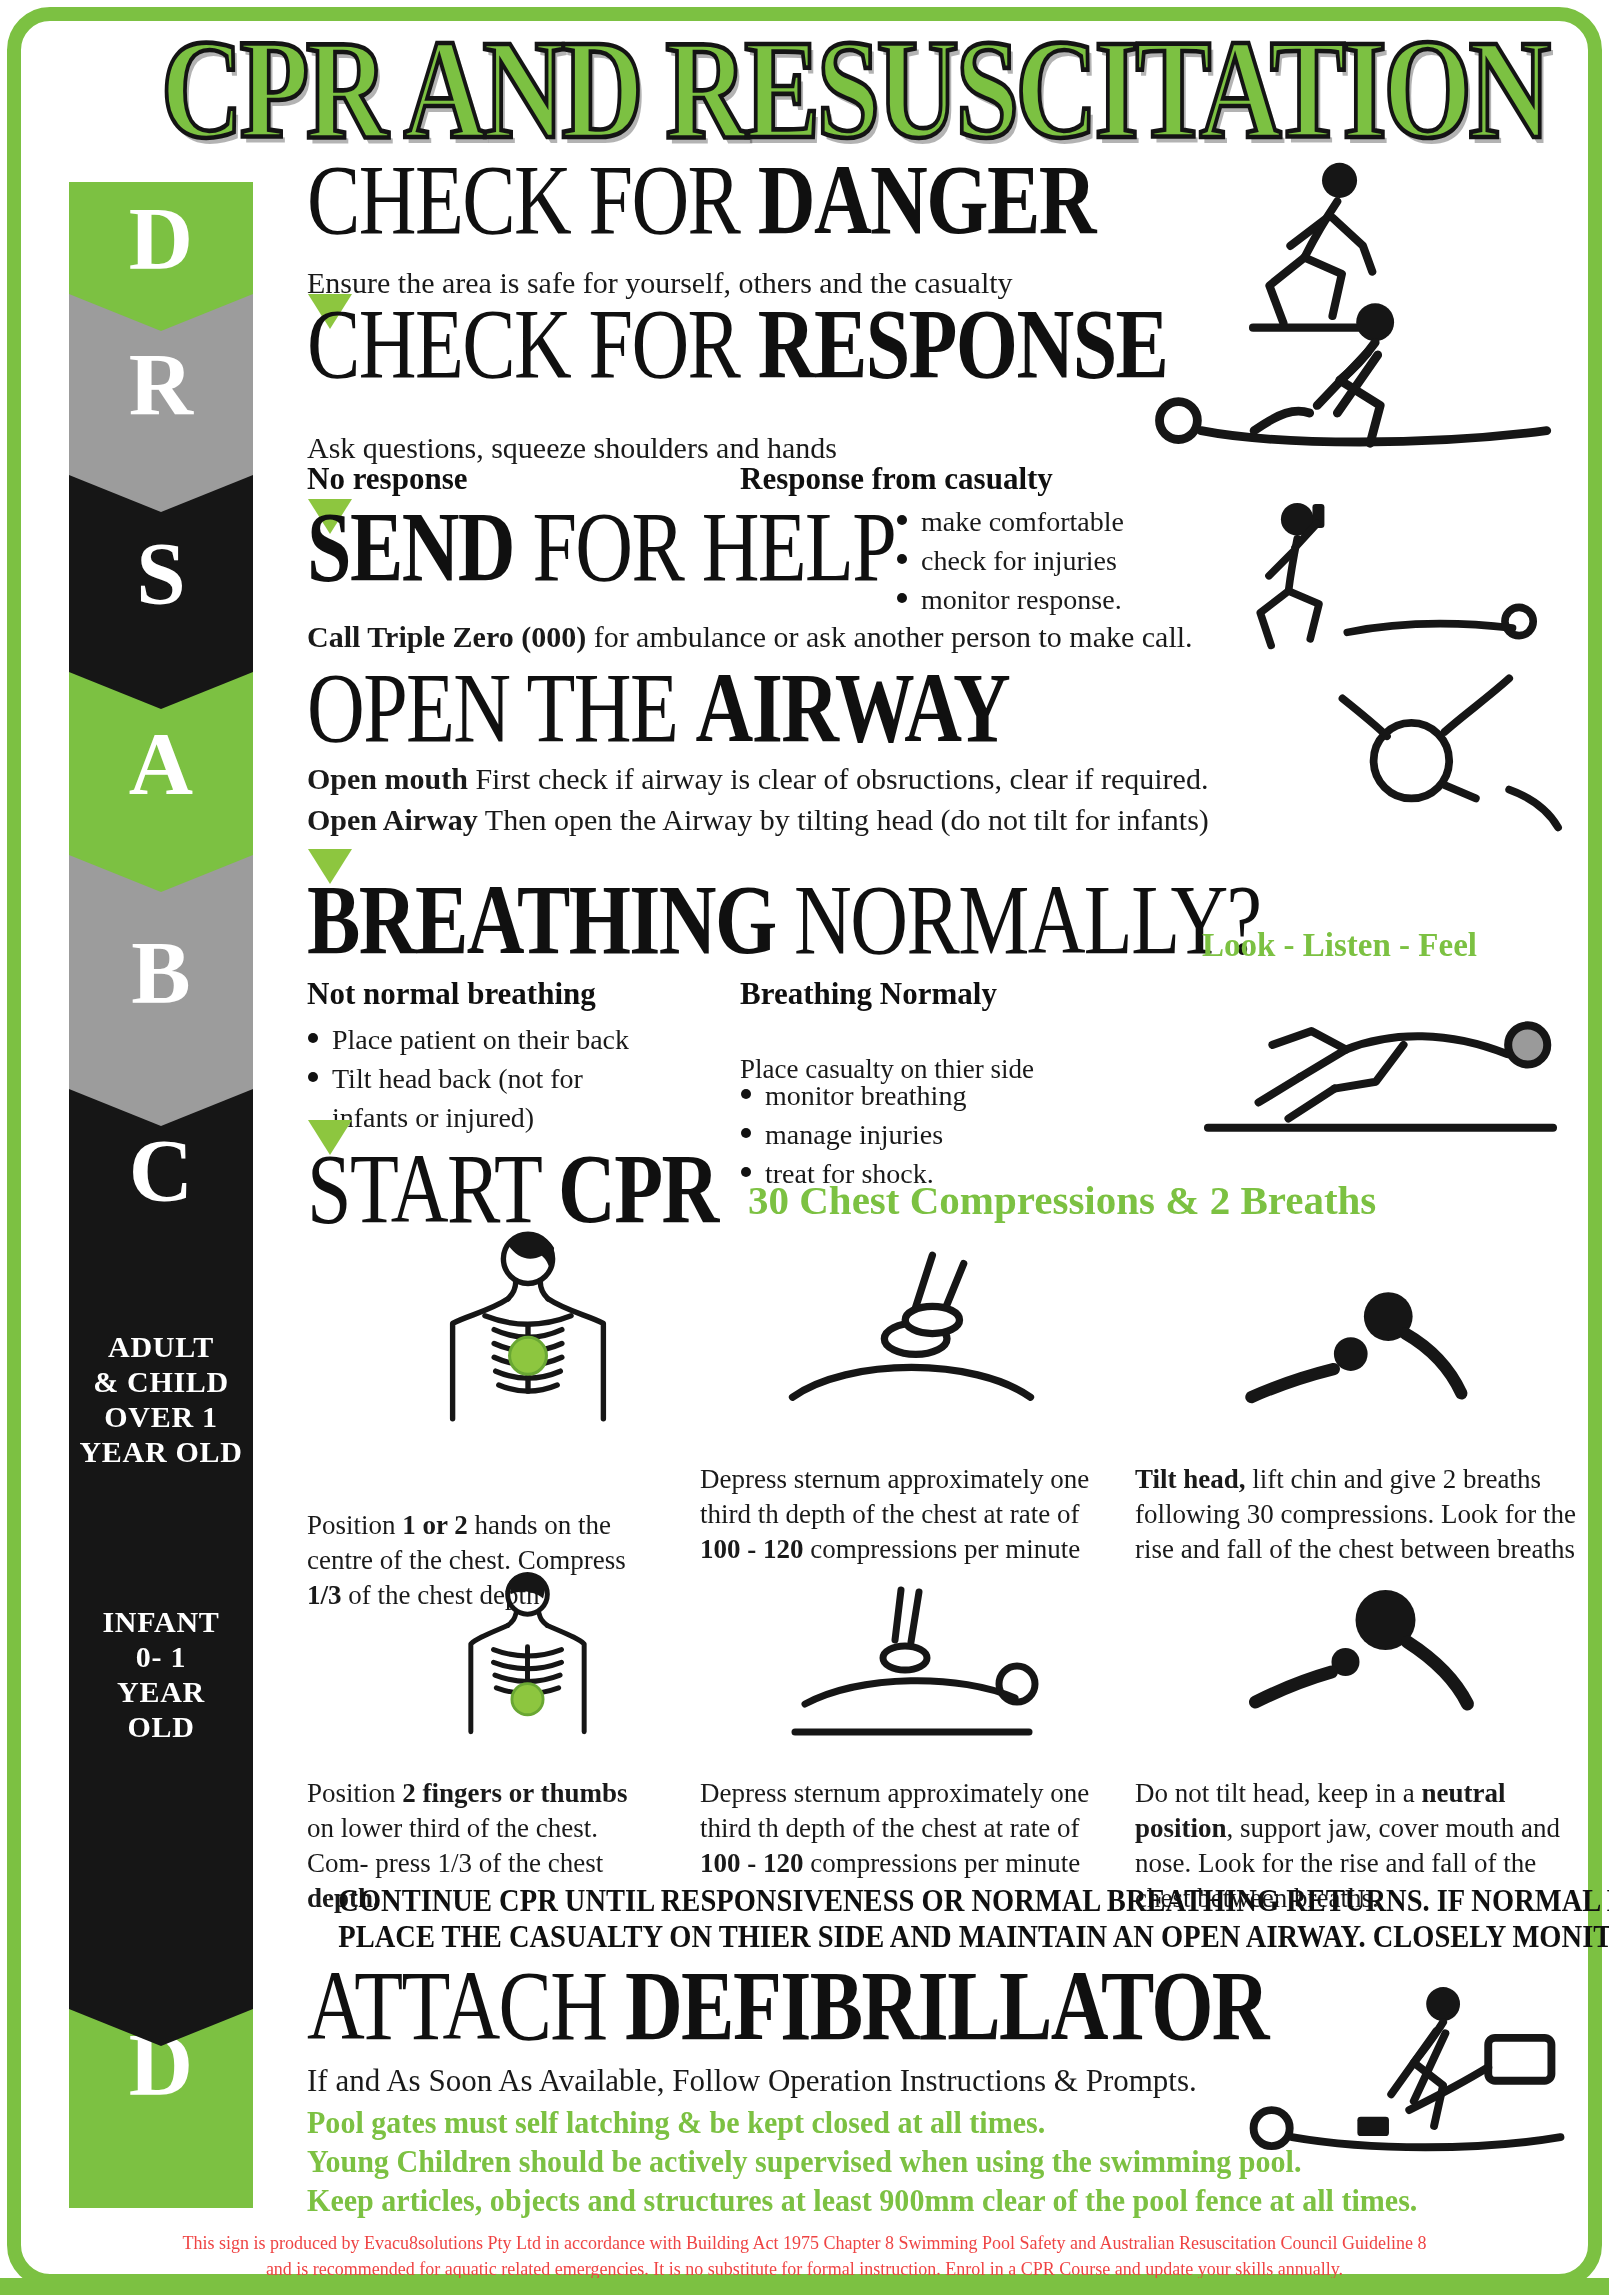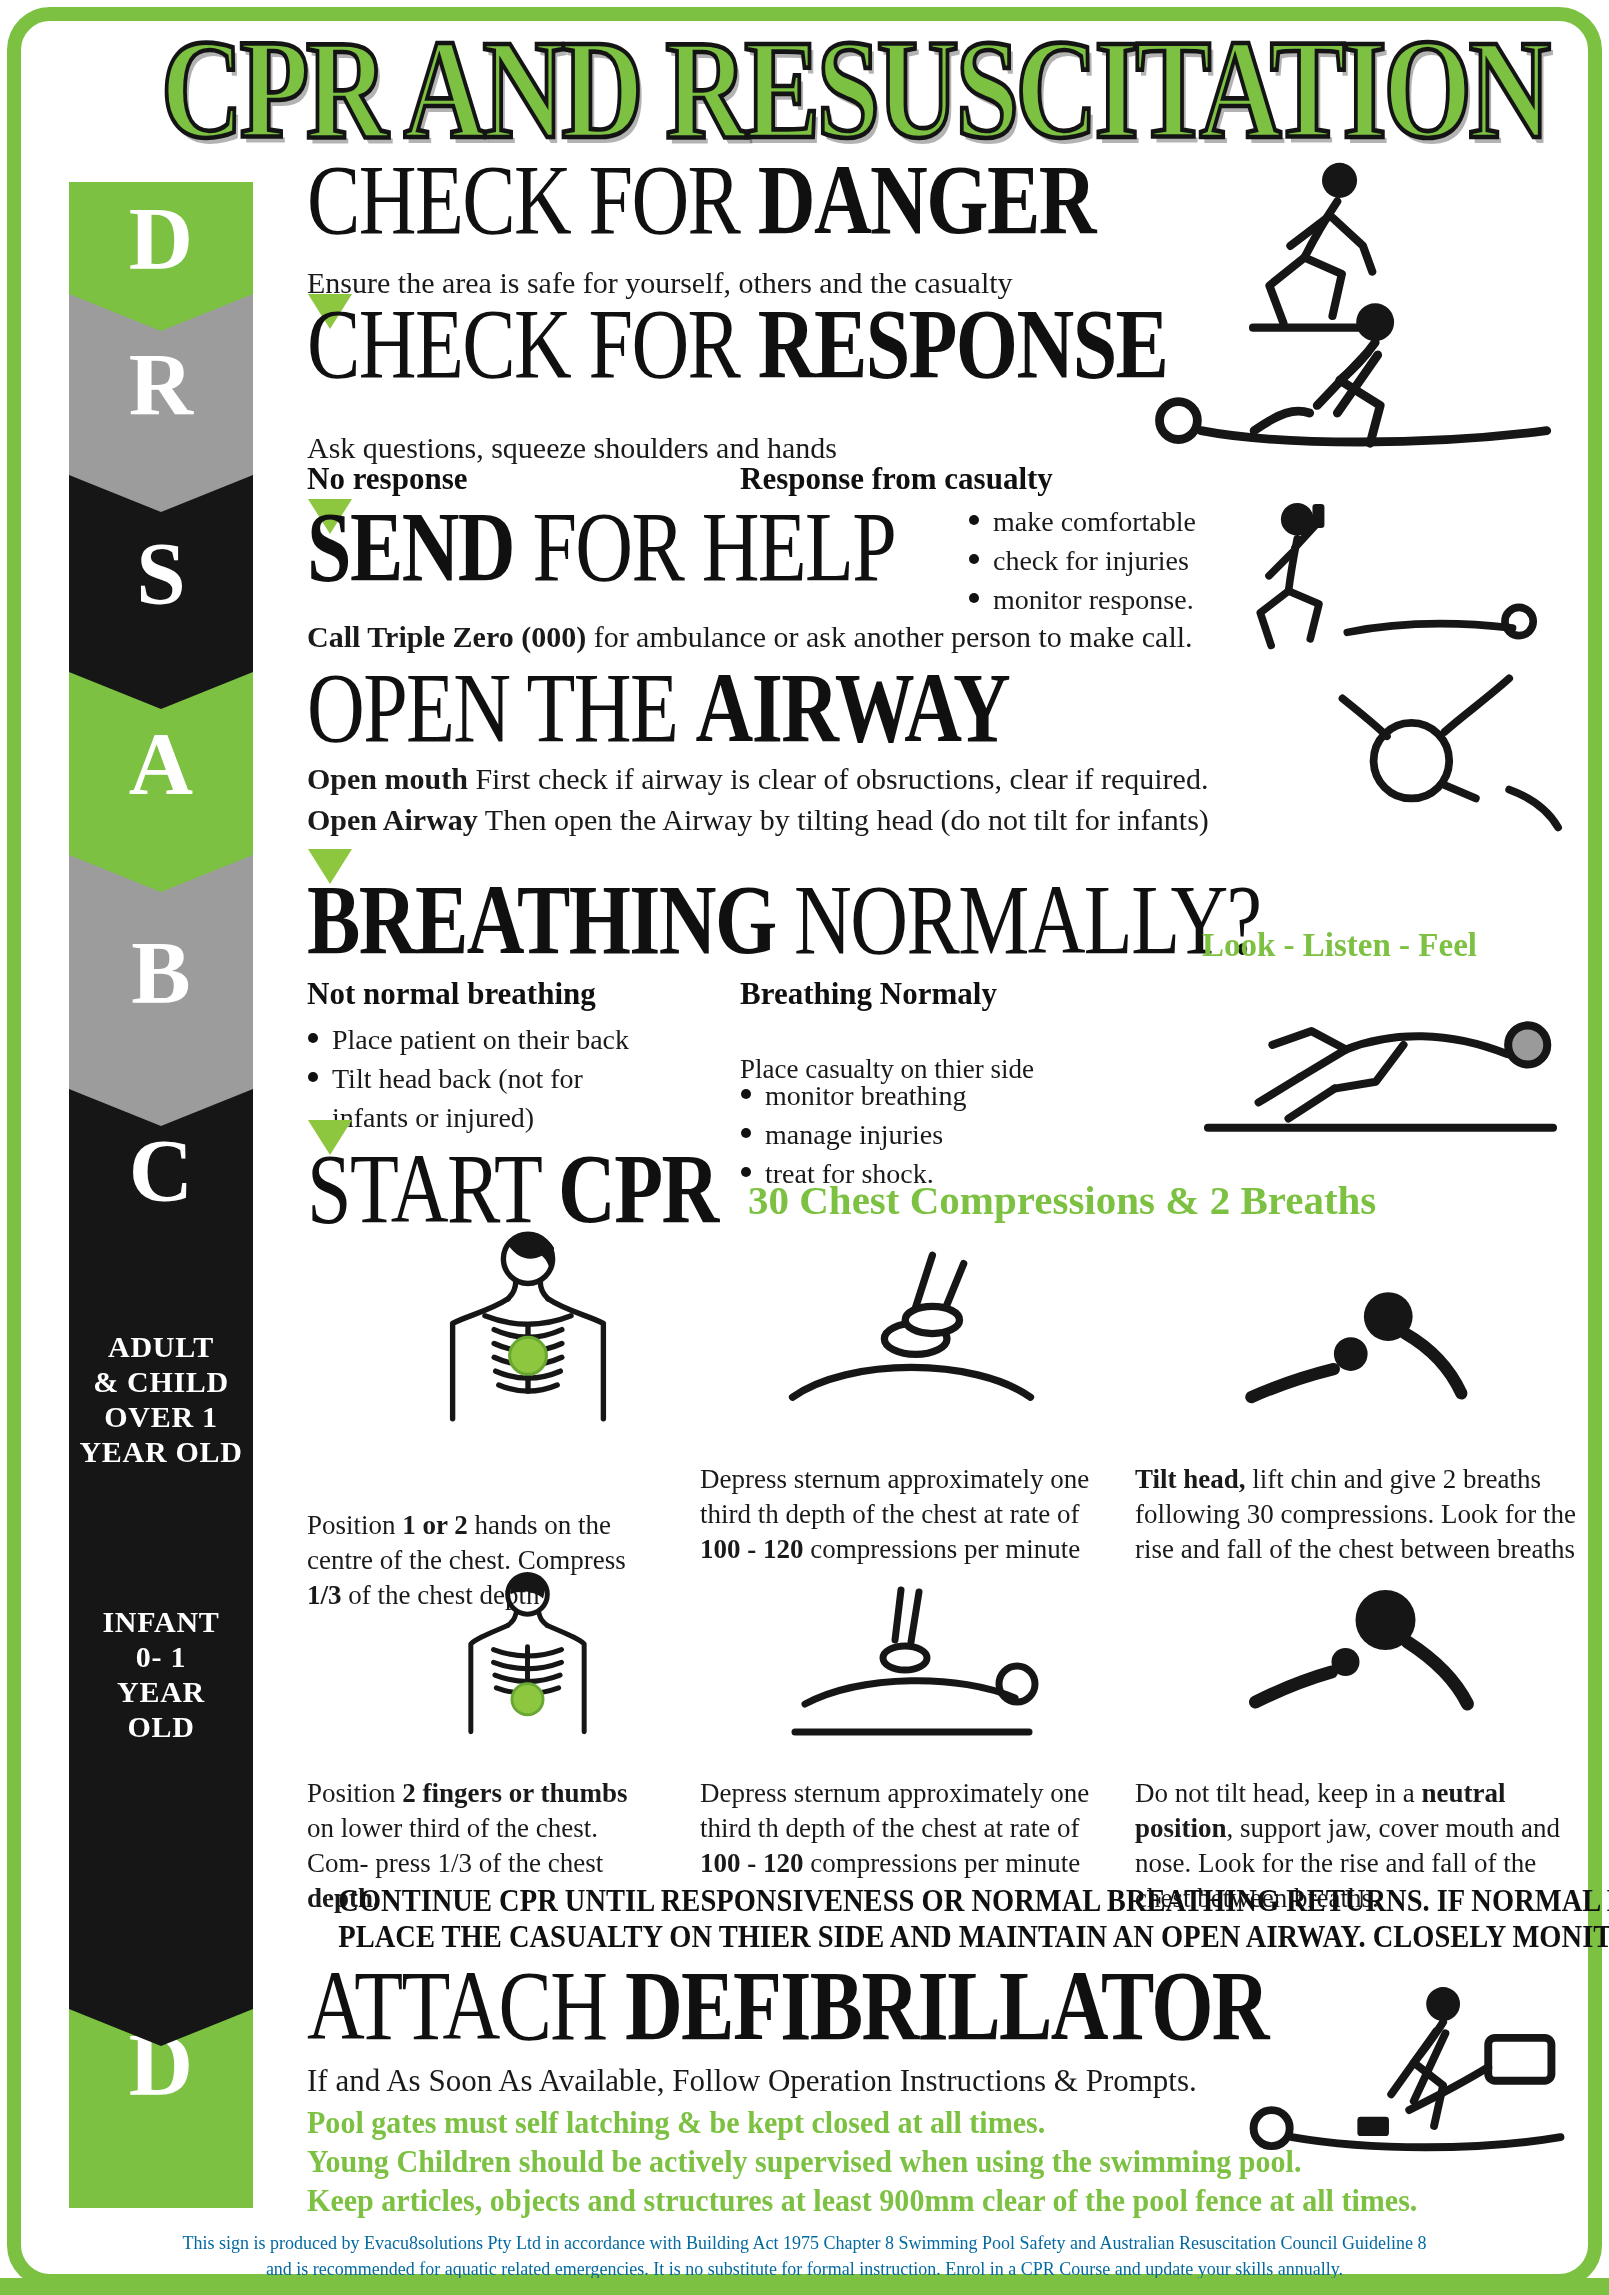--- a/index.html
+++ b/index.html
@@ -37,21 +37,21 @@
        border-top:35px solid #8dc63f;}
   .green{color:#7cc142;}
   .blist{list-style:none;margin:0;padding:0;font-size:28px;line-height:39px;color:#1a1a1a;}
   .blist li{position:relative;padding-left:25px;}
   .blist li::before{content:"";position:absolute;left:1.3px;top:13.4px;width:10px;height:10px;border-radius:50%;background:#111;}
   .bigline{font-size:33px;font-weight:700;}
   .continue{font-size:31px;font-weight:700;line-height:1.17;text-align:center;color:#101010;
             transform:scaleX(.92);transform-origin:50% 0;white-space:nowrap;}
   .poolline{font-size:31px;font-weight:700;line-height:39px;color:#7cc142;
             transform:scaleX(.97);transform-origin:0 0;white-space:nowrap;}
-  .footer{font-size:18px;line-height:26px;text-align:center;color:#0369a1;}
+  .footer{font-size:18px;line-height:26px;text-align:center;color:#ef4444;}
   
   svg .s{stroke:#161616;stroke-width:7;fill:none;stroke-linecap:round;stroke-linejoin:round;}
   svg .sw{stroke:#161616;stroke-width:13;fill:none;stroke-linecap:round;}
   svg .fill{fill:#161616;}
 </style>
 </head>
 <body>
 
 <div id="poster">
   <div class="frame"></div>
@@ -106,21 +106,21 @@
       <path class="s" d="M88 92 L120 106 L112 142"></path>
       <path class="s" d="M88 92 L58 116 L70 148"></path>
       <path class="s" d="M44 152 L152 152"></path>
     </svg>
 
     <div class="abs h" style="left:307px;top:294px"><span>CHECK FOR </span><span class="seg-b">RESPONSE</span></div>
     <div class="abs sub" style="left:307px;top:431px">Ask questions, squeeze shoulders and hands</div>
     <div class="abs lbl" style="left:307px;top:461px">No response</div>
     <div class="abs tri" style="left:308px;top:499px"></div>
     <div class="abs lbl" style="left:740px;top:461px">Response from casualty</div>
-    <ul class="abs blist" style="left:968px;top:502px">
+    <ul class="abs blist" style="left:896px;top:502px">
         <li>make comfortable</li>
         <li>check for injuries</li>
         <li>monitor response.</li>
       </ul>
     <svg class="abs" style="left:1128px;top:287px" width="454" height="194" viewBox="0 0 360 150">
       <circle cx="40" cy="104" r="15" class="s"></circle>
       <path class="s" d="M58 112 C120 124 240 124 332 112"></path>
       <path class="s" d="M100 112 C120 98 132 94 144 98"></path>
       <circle cx="196" cy="26" r="15" class="fill"></circle>
       <path class="s" d="M196 42 C186 56 178 64 168 72"></path>

